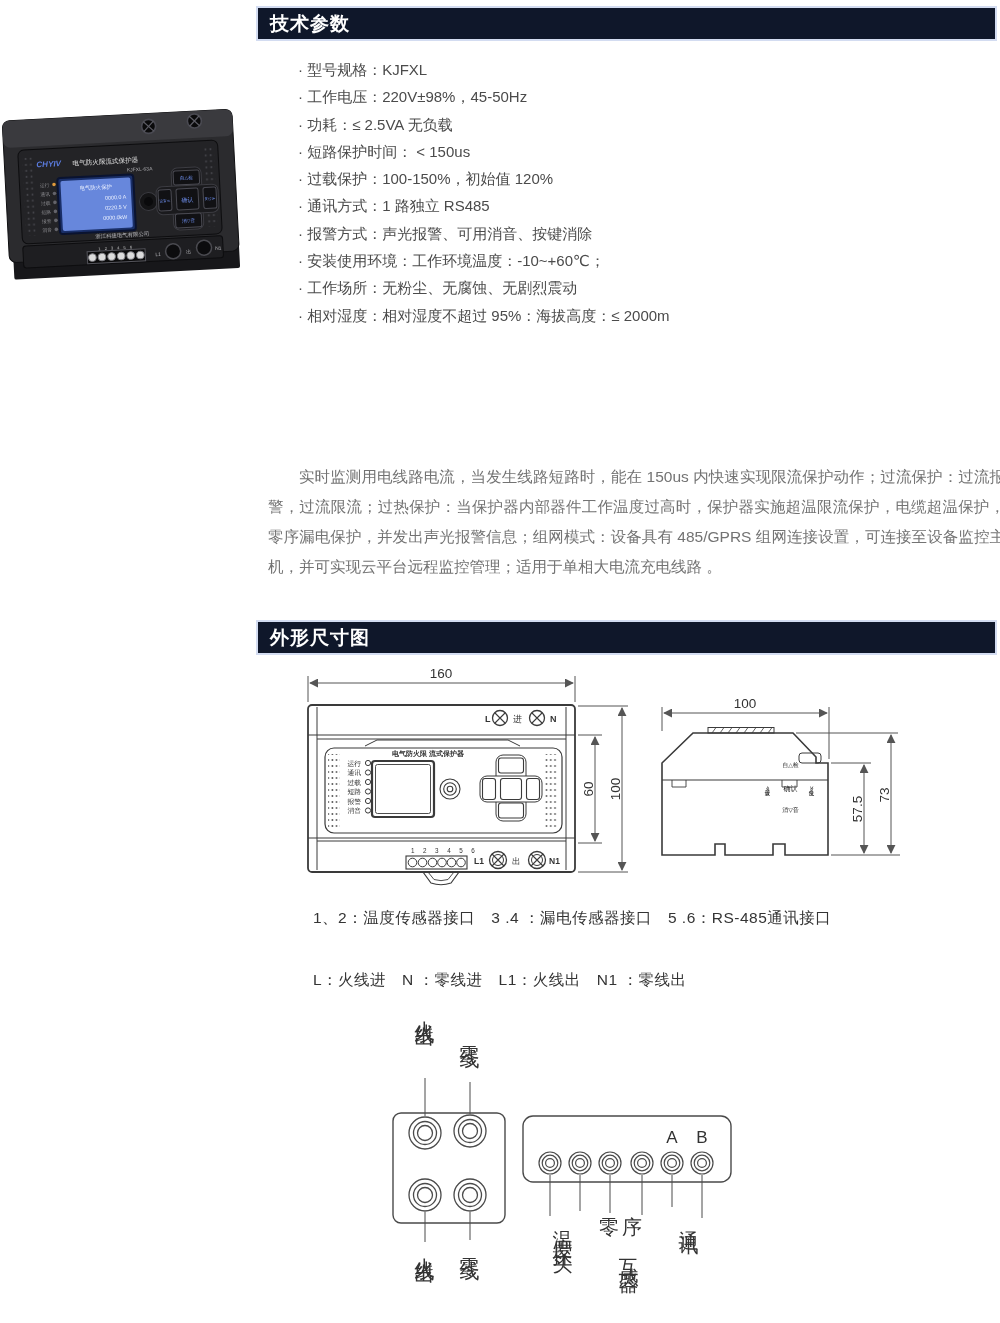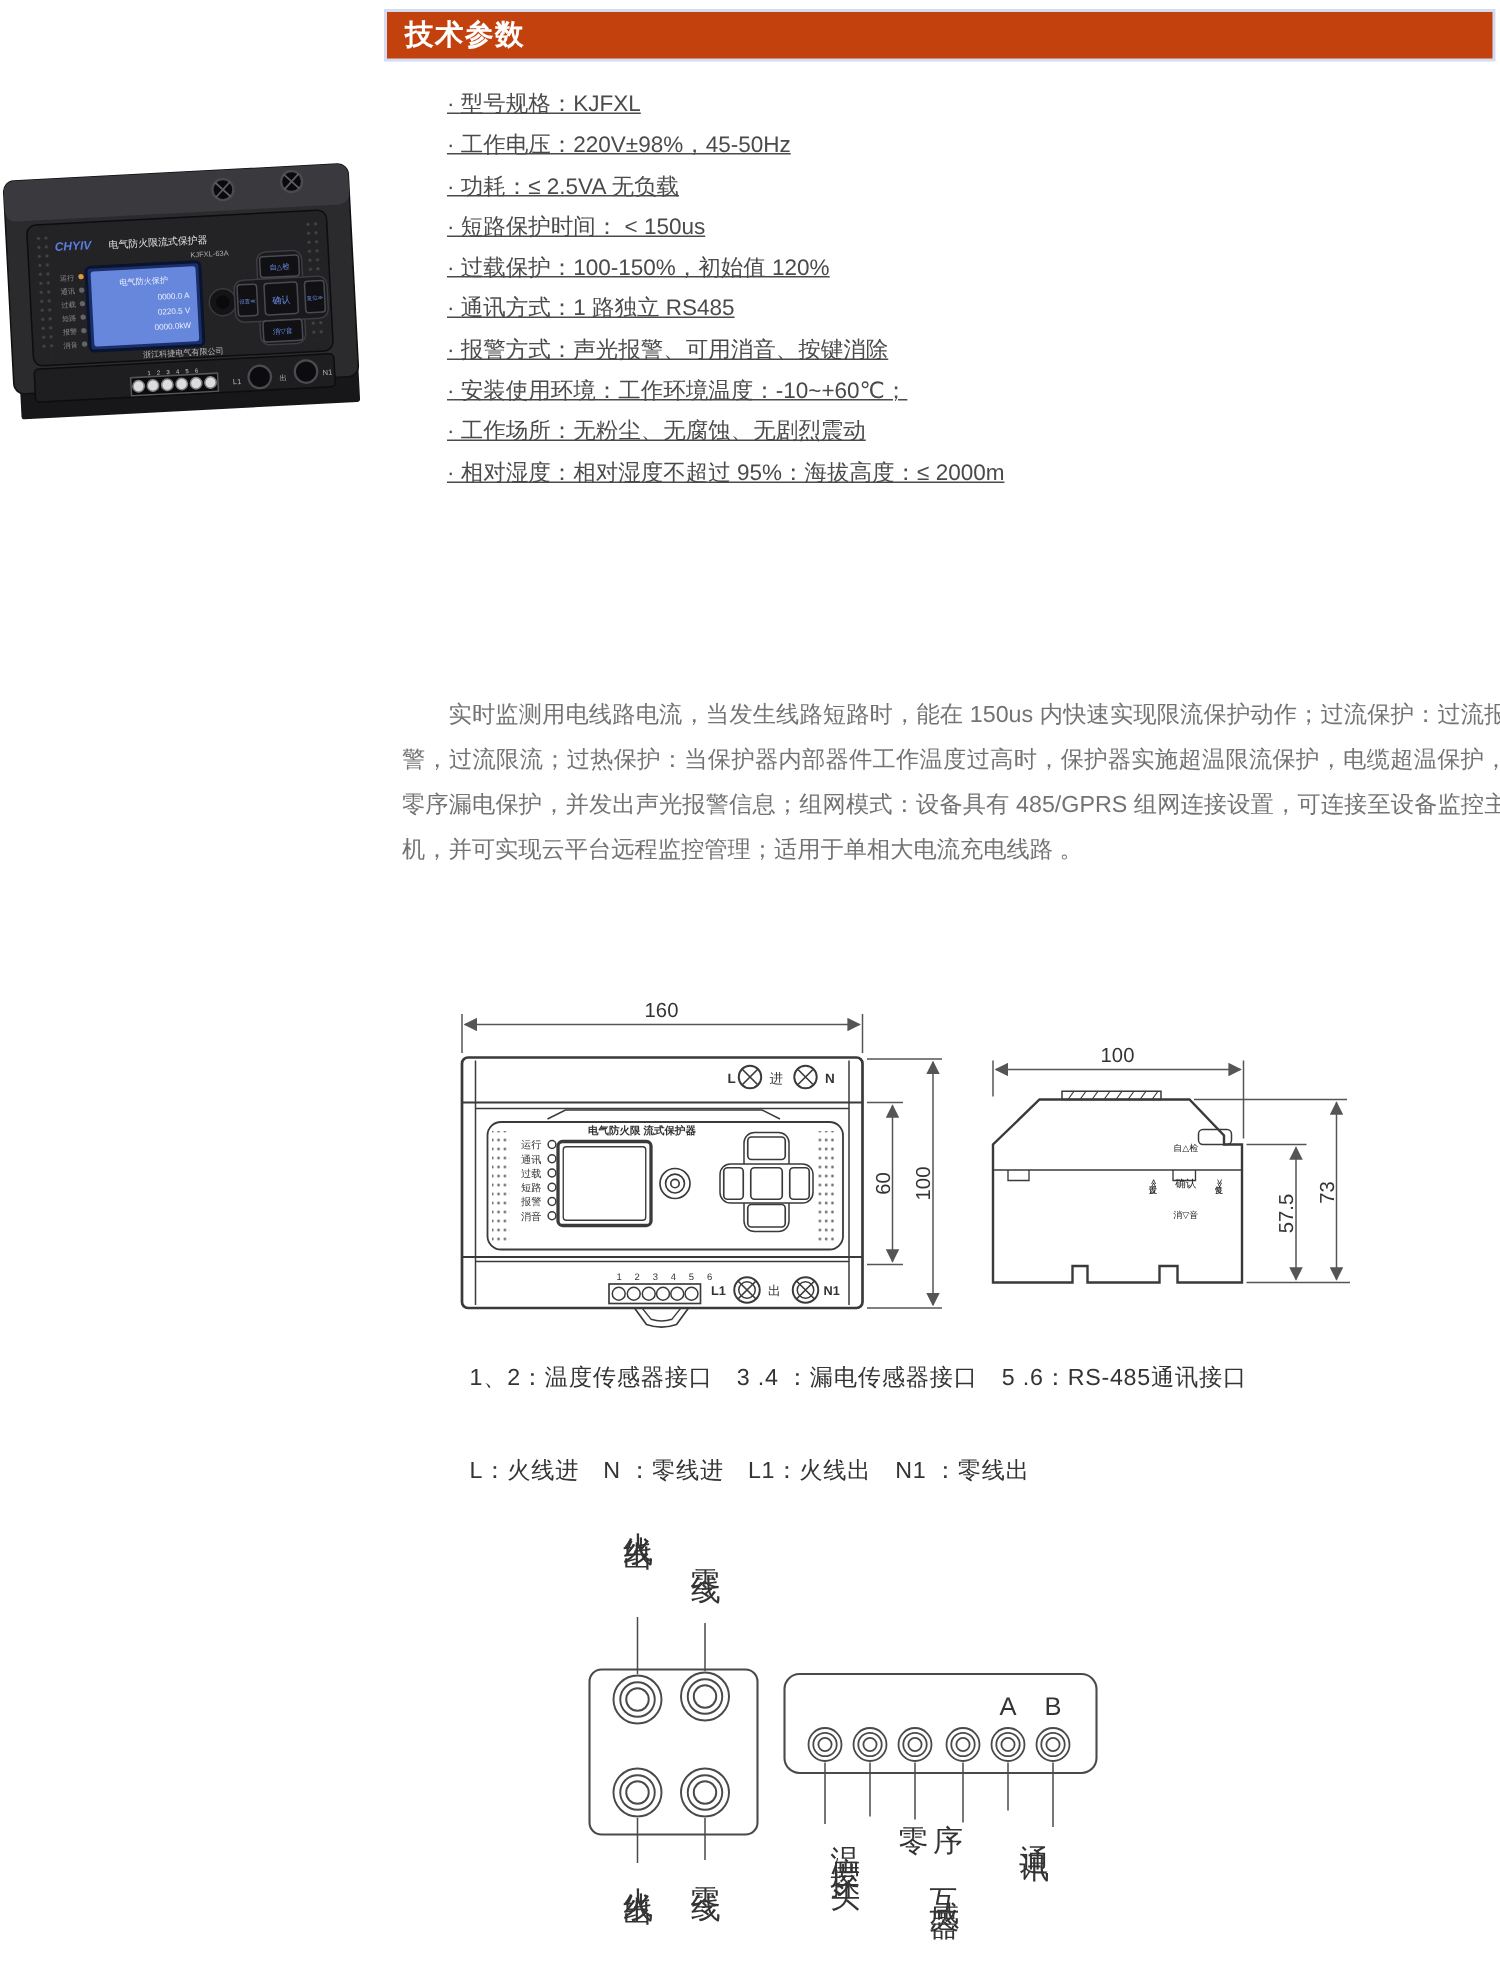--- a/index.html
+++ b/index.html
@@ -4,26 +4,26 @@
 <style>
   * { margin:0; padding:0; box-sizing:border-box; }
   html,body { background:#fff; }
   .page {
     position:relative; width:1000px; height:1323px; background:#fff;
     font-family:"Liberation Sans","DejaVu Sans",sans-serif; color:#333; overflow:hidden;
   }
   .abs { position:absolute; }
   .bar {
     position:absolute; left:258px; width:737px; height:31px;
-    background:#c2410c; color:#fff; font-size:19px; font-weight:bold;
+    background:#0f172a; color:#fff; font-size:19px; font-weight:bold;
     line-height:31px; padding-left:12px; letter-spacing:1px;
     box-shadow:0 0 0 2px rgba(130,155,215,.35);
   }
   .spec-list { position:absolute; left:298px; top:56px; width:690px; }
-  .spec-item { height:27.3px; line-height:27.3px; font-size:15px; color:#4b4b4b; white-space:nowrap;text-decoration:underline; }
+  .spec-item { height:27.3px; line-height:27.3px; font-size:15px; color:#4b4b4b; white-space:nowrap; }
   .para {
     position:absolute; left:268px; top:462px; width:737px;
     font-size:15.5px; line-height:30px; color:#737373;
     text-align:justify; text-indent:2em;
   }
   .caption { position:absolute; left:313px; font-size:15.5px; color:#343434; white-space:pre; letter-spacing:.5px; }
   .vlabel {
     position:absolute; writing-mode:vertical-rl; text-orientation:upright;
     font-size:20px; color:#333; letter-spacing:3px; white-space:nowrap;
   }
@@ -137,20 +137,23 @@
     <div class="spec-item">· 通讯方式：1 路独立 RS485</div>
     <div class="spec-item">· 报警方式：声光报警、可用消音、按键消除</div>
     <div class="spec-item">· 安装使用环境：工作环境温度：-10~+60℃；</div>
     <div class="spec-item">· 工作场所：无粉尘、无腐蚀、无剧烈震动</div>
     <div class="spec-item">· 相对湿度：相对湿度不超过 95%：海拔高度：≤ 2000m</div>
   </div>
 
 
   <div class="para">实时监测用电线路电流，当发生线路短路时，能在 150us 内快速实现限流保护动作；过流保护：过流报警，过流限流；过热保护：当保护器内部器件工作温度过高时，保护器实施超温限流保护，电缆超温保护，零序漏电保护，并发出声光报警信息；组网模式：设备具有 485/GPRS 组网连接设置，可连接至设备监控主机，并可实现云平台远程监控管理；适用于单相大电流充电线路 。</div>
 
+  <div class="bar" style="top:622px">
+    <span>外形尺寸图</span>
+  </div>
 
   <svg class="abs" style="left:280px;top:655px" width="720" height="245" viewBox="0 0 720 245">
     <defs>
       <marker id="ar" viewBox="0 0 10 10" refX="9" refY="5" markerWidth="9" markerHeight="9" orient="auto-start-reverse">
         <path d="M0,0 L10,5 L0,10 z" fill="#555"></path>
       </marker>
       <pattern id="vdots" width="4.2" height="6" patternUnits="userSpaceOnUse">
         <circle cx="2" cy="3" r=".9" fill="#5a5a5a"></circle>
       </pattern>
     </defs>

